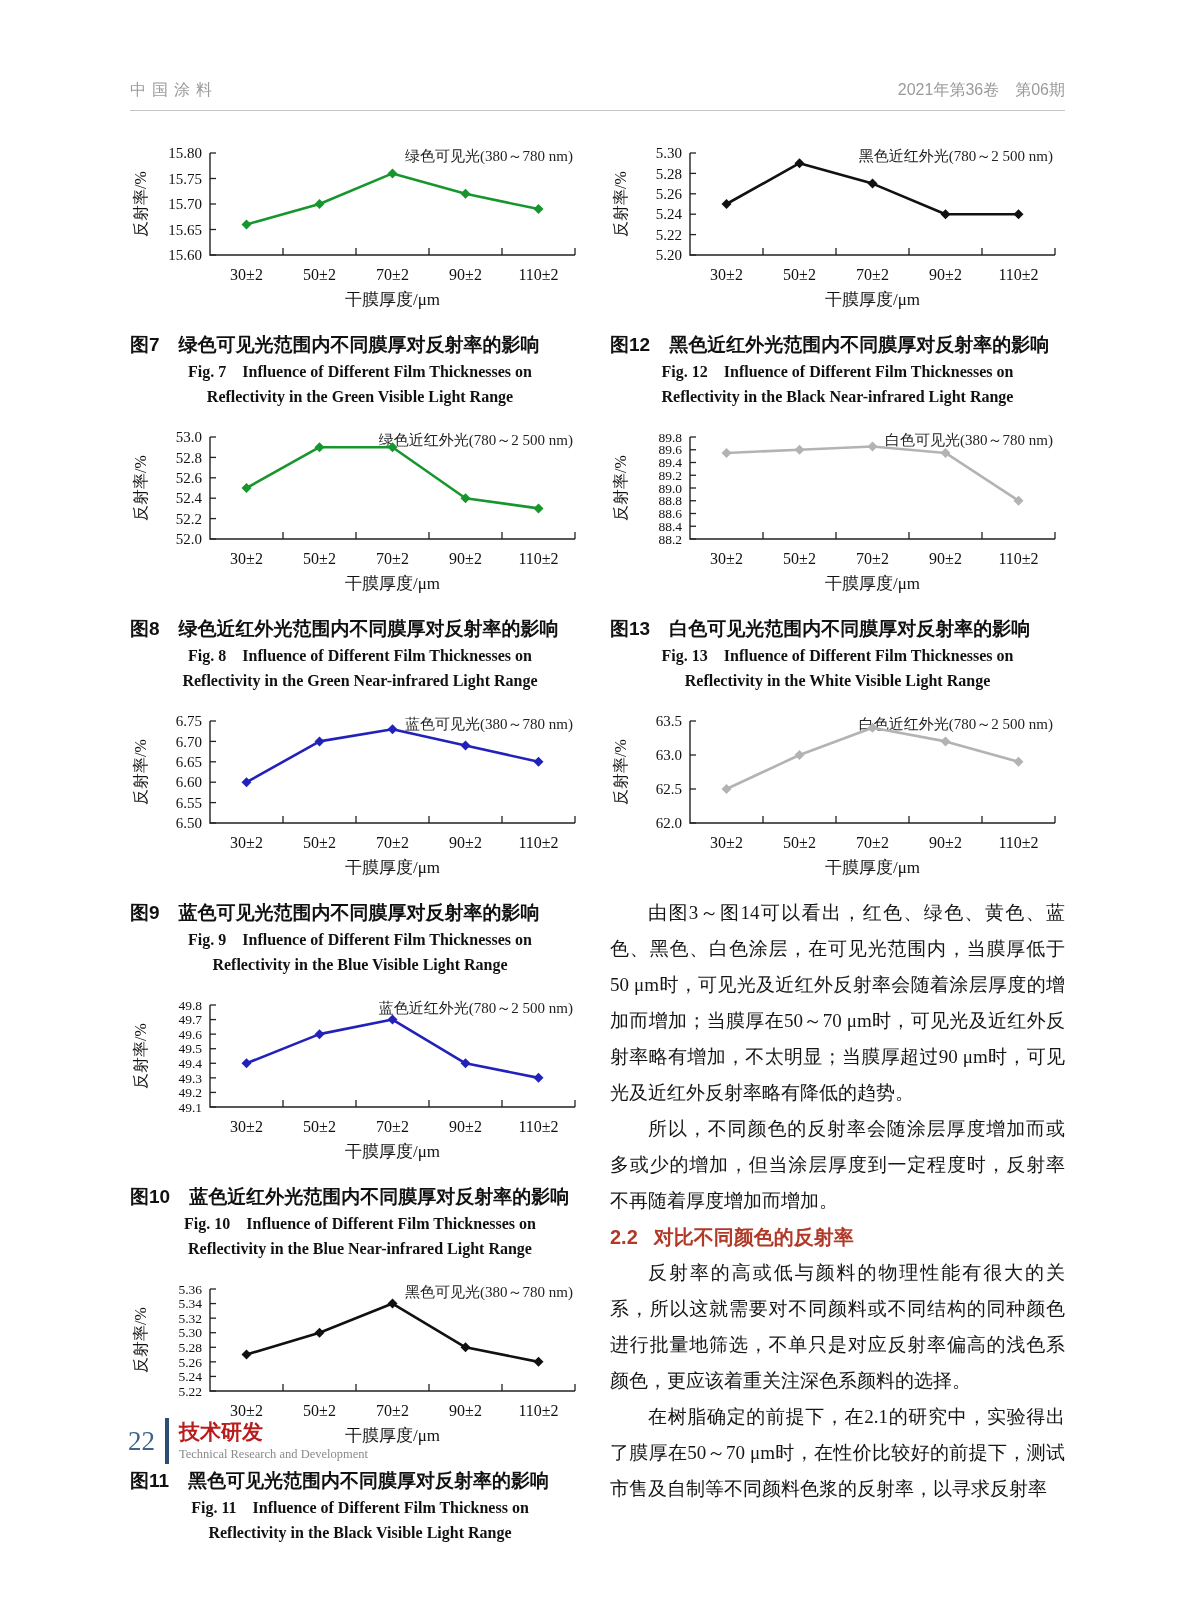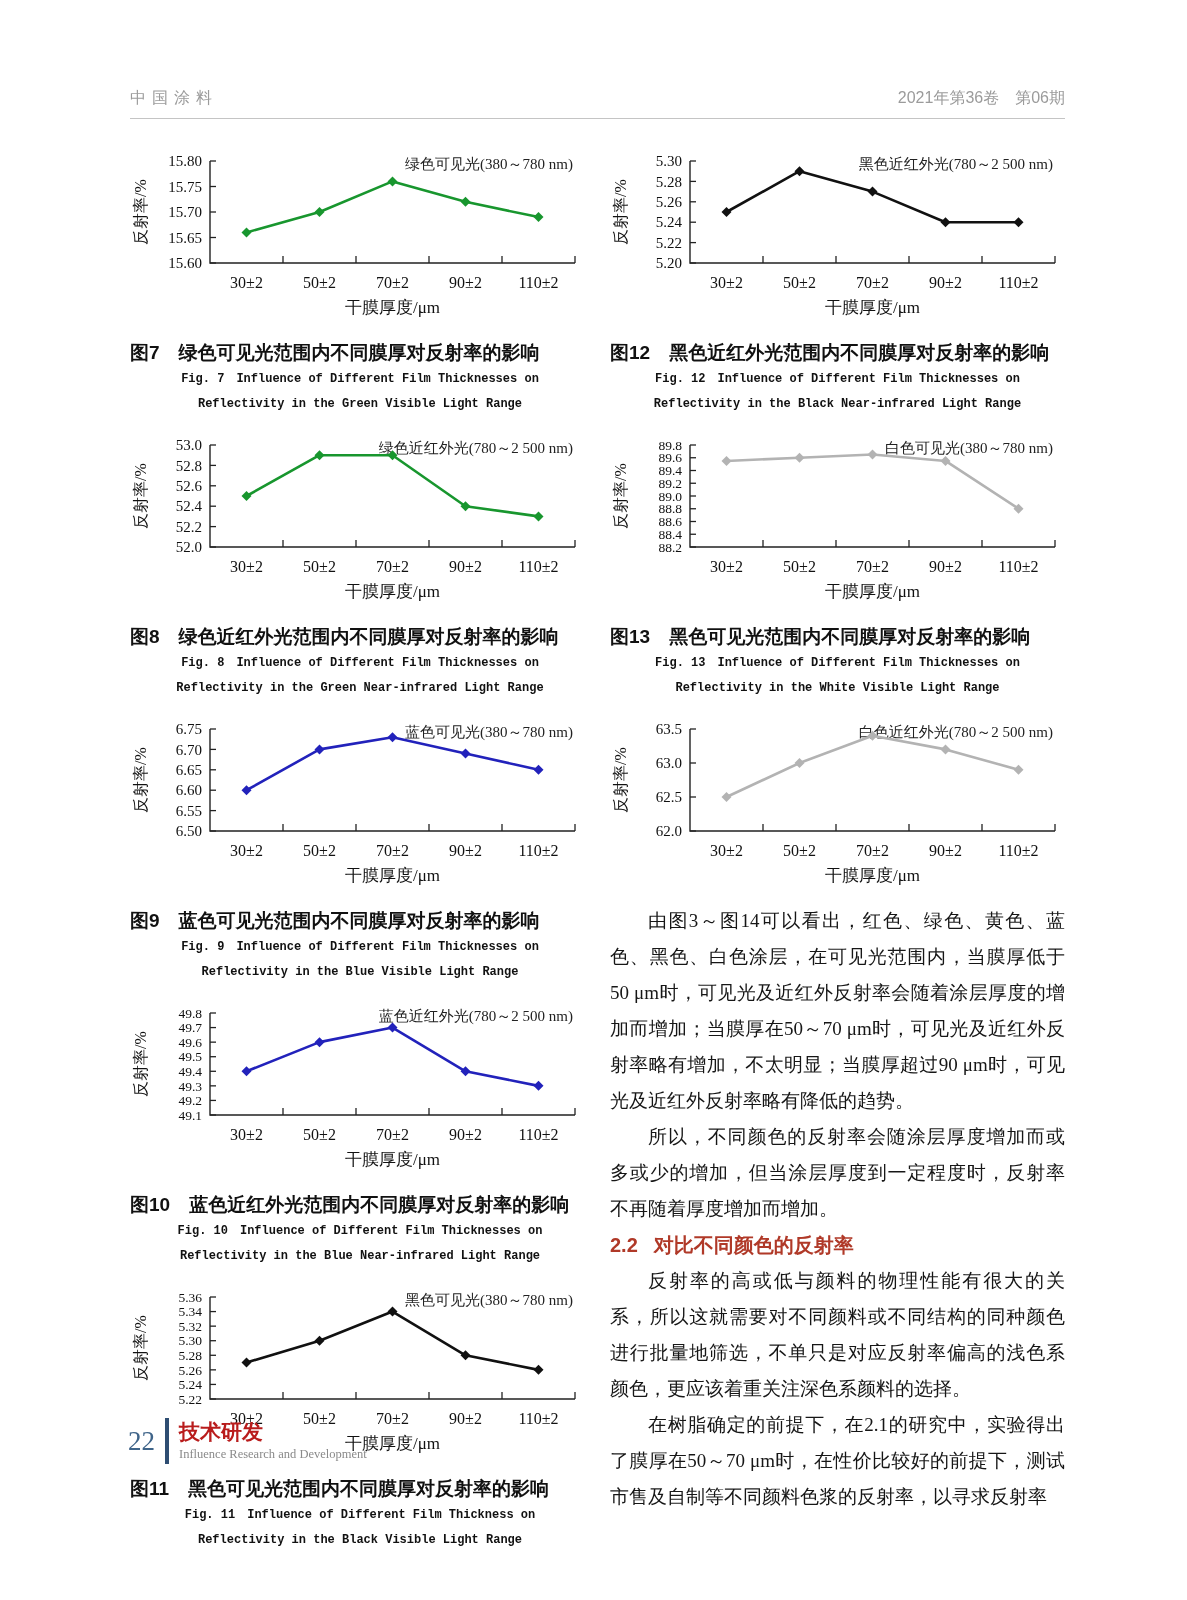--- a/index.html
+++ b/index.html
@@ -1,35 +1,35 @@
 <!DOCTYPE html>
 <html><head>
 <meta charset="utf-8">
 <style>
   html,body{margin:0;padding:0;background:#ffffff;}
   body{width:1187px;height:1600px;position:relative;overflow:hidden;
        font-family:"Liberation Serif","DejaVu Serif",serif;color:#1a1a1a;}
-  .page{position:absolute;left:130px;top:8px;width:935px;}
+  .page{position:absolute;left:130px;top:0;width:935px;}
   
   .header{display:flex;justify-content:space-between;align-items:flex-end;
           margin-top:80px;padding-bottom:9px;border-bottom:1.5px solid #c4c4c4;
           color:#9b9b9b;font-family:"Liberation Sans","DejaVu Sans",sans-serif;font-size:16px;}
   .journal{letter-spacing:6px;}
   
   .main{display:flex;margin-top:28px;}
   .col-left{width:460px;}
   .col-right{width:455px;margin-left:20px;}
   
   figure.chart-block{margin:0 0 14px 0;padding:0;}
   svg.chart{display:block;}
   svg text{font-family:"Liberation Serif","DejaVu Serif",serif;}
   .cap-cn{font-family:"Liberation Sans","DejaVu Sans",sans-serif;font-weight:bold;
           font-size:19px;line-height:28px;text-align:left;margin-top:18px;color:#111;}
-  .cap-en{font-family:Liberation Mono, monospace;font-weight:bold;
-          font-size:12px;line-height:25px;text-align:center;color:#111;}
+  .cap-en{font-family:Liberation Serif, serif;font-weight:bold;
+          font-size:16px;line-height:25px;text-align:center;color:#111;}
   
   .body-text{margin-top:5px;}
   .body-text p{margin:0;text-indent:2em;text-align:justify;
                font-size:19px;line-height:36px;color:#161616;}
   h3.section{margin:0;color:#b03928;font-family:"Liberation Sans","DejaVu Sans",sans-serif;
              font-size:20px;line-height:36px;font-weight:bold;}
   h3.section .sec-title{margin-left:16px;}
   
   .footer{position:absolute;left:128px;top:1418px;display:flex;align-items:center;}
   .page-num{font-size:27px;color:#3f6489;margin-right:10px;font-family:"Liberation Serif",serif;}
@@ -350,21 +350,21 @@
             <text x="16" y="65" text-anchor="middle" font-size="16" fill="#111" transform="rotate(-90 16 65)">反射率/%</text>
             <text x="443" y="22" text-anchor="end" font-size="15" fill="#222">白色可见光(380～780 nm)</text>
             <polyline points="116.5,29.937500000000057 189.5,26.750000000000227 262.5,23.56249999999949 335.5,29.937500000000057 408.5,77.75000000000023" fill="none" stroke="#b3b3b3" stroke-width="2.6" stroke-linejoin="round"></polyline>
             <path d="M 116.5 24.937500000000057 L 121.5 29.937500000000057 L 116.5 34.93750000000006 L 111.5 29.937500000000057 Z" fill="#b3b3b3"></path>
             <path d="M 189.5 21.750000000000227 L 194.5 26.750000000000227 L 189.5 31.750000000000227 L 184.5 26.750000000000227 Z" fill="#b3b3b3"></path>
             <path d="M 262.5 18.56249999999949 L 267.5 23.56249999999949 L 262.5 28.56249999999949 L 257.5 23.56249999999949 Z" fill="#b3b3b3"></path>
             <path d="M 335.5 24.937500000000057 L 340.5 29.937500000000057 L 335.5 34.93750000000006 L 330.5 29.937500000000057 Z" fill="#b3b3b3"></path>
             <path d="M 408.5 72.75000000000023 L 413.5 77.75000000000023 L 408.5 82.75000000000023 L 403.5 77.75000000000023 Z" fill="#b3b3b3"></path>
           </svg>
         <figcaption>
-          <div class="cap-cn">图13　黑色可见光范围内不同膜厚对反射率的影响</div>
+          <div class="cap-cn">图13　白色可见光范围内不同膜厚对反射率的影响</div>
           <div class="cap-en">Fig. 13　Influence of Different Film Thicknesses on</div>
           <div class="cap-en">Reflectivity in the White Visible Light Range</div>
         </figcaption>
       </figure>
 
       <figure class="chart-block">
         <svg class="chart" width="455" height="174" viewBox="0 0 455 174">
             <path d="M 80 14 L 80 116 L 445 116" fill="none" stroke="#222" stroke-width="1.4"></path>
             <line x1="80" y1="116" x2="86" y2="116" stroke="#222" stroke-width="1.3"></line>
             <text x="72" y="121.25" text-anchor="end" font-size="15" fill="#111">62.0</text>
@@ -406,15 +406,15 @@
 
     </div>
   </div>
 </div>
 
 <div class="footer">
   <span class="page-num">22</span>
   <span class="footer-bar"></span>
   <span>
     <div class="footer-sec-cn">技术研发</div>
-    <div class="footer-sec-en">Influence Research and Development</div>
+    <div class="footer-sec-en">Technical Research and Development</div>
   </span>
 </div>
 
 </body></html>

